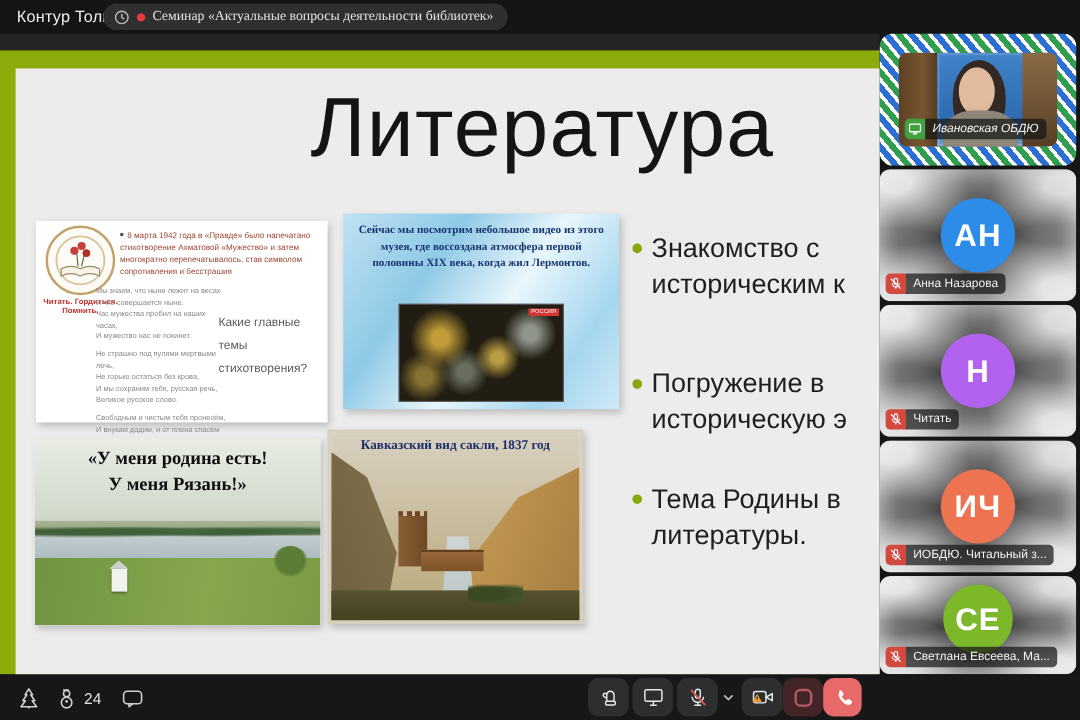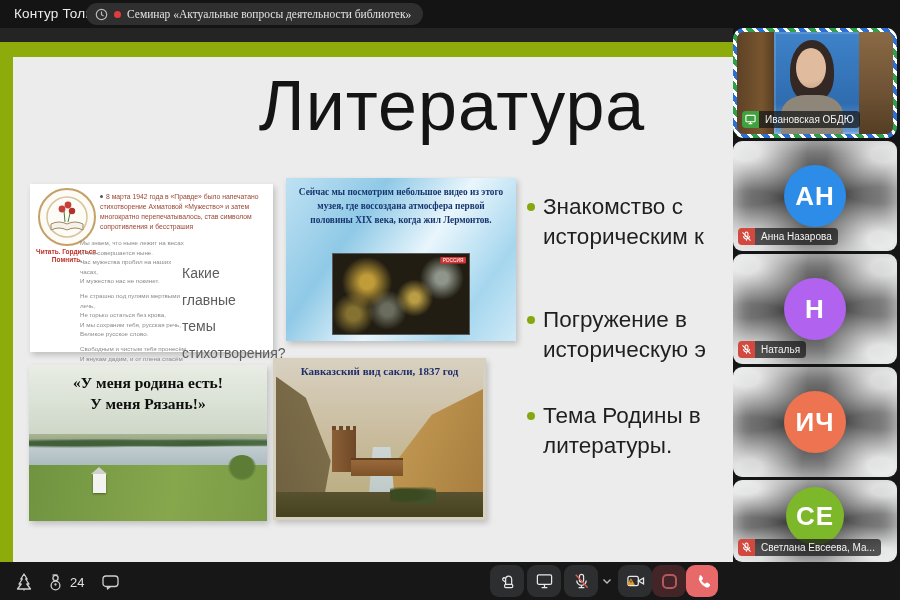--- a/index.html
+++ b/index.html
@@ -30,21 +30,21 @@
   
   .poem-box { left:17px; top:127px; width:243px; height:168px; }
   .logo-wrap { position:absolute; left:5px; top:4px; width:64px; }
   .logo-circle { width:58px; height:58px; border-radius:50%; border:2px solid #c3a169; background:#fdfbf6;
                  margin:0 auto; display:flex; align-items:center; justify-content:center; }
   .logo-cap { text-align:center; color:#c03028; font-weight:bold; font-size:6.5px; line-height:1.3; margin-top:2px; }
   .poem-intro { position:absolute; left:70px; top:8px; width:166px; font-size:6.8px; line-height:1.45; color:#9c4632; }
   .poem-intro .dot { display:inline-block; width:3px; height:3px; background:#555; border-radius:50%; margin:0 3px 1px 0; }
   .stanzas { position:absolute; left:50px; top:54px; width:108px; font-size:6.2px; color:#8a8a8a; line-height:1.55; }
   .stanza { margin-bottom:5px; }
-  .poem-q { position:absolute; left:152px; top:76px; width:86px; font-size:14px; color:#5c5c5c; line-height:1.9; }
+  .poem-q { position:absolute; left:152px; top:76px; width:86px; font-size:10px; color:#5c5c5c; line-height:1.9; }
 
   
   .video-box { left:273px; top:121px; width:230px; height:163px;
                background:linear-gradient(125deg,#bfe1f3 0%,#8fc9e6 30%,#e9f6fc 55%,#a5d6ee 80%,#cfeaf7 100%); }
   .video-text { position:absolute; left:10px; top:8px; width:210px; text-align:center;
                 font-family:"Liberation Serif", serif; font-weight:bold; font-size:9.3px;
                 color:#16356e; line-height:1.5; }
   .video-thumb { position:absolute; left:47px; top:76px; width:136px; height:80px; background:
       radial-gradient(circle at 25% 35%, rgba(210,170,60,.9) 0 6%, rgba(210,170,60,0) 22%),
       radial-gradient(circle at 60% 55%, rgba(225,190,80,.8) 0 5%, rgba(225,190,80,0) 20%),
@@ -118,22 +118,22 @@
              display:flex; flex-direction:column; gap:3px; overflow:hidden; }
   .tile { position:relative; border-radius:9px; overflow:hidden; flex:0 0 110px;
           background:
            radial-gradient(ellipse at 8% 10%, rgba(255,255,255,.85) 0 6%, rgba(255,255,255,0) 38%),
            radial-gradient(ellipse at 92% 12%, rgba(255,255,255,.8) 0 6%, rgba(255,255,255,0) 36%),
            radial-gradient(ellipse at 10% 92%, rgba(255,255,255,.8) 0 6%, rgba(255,255,255,0) 36%),
            radial-gradient(ellipse at 90% 90%, rgba(255,255,255,.85) 0 6%, rgba(255,255,255,0) 38%),
            #3d3d3d;
           box-shadow:inset 0 0 16px 5px rgba(245,248,250,.55); }
   .tile-last { flex:0 0 82px; }
-  .stripe-wrap { flex:0 0 110px; border-radius:11px; padding:4px; background:
-      repeating-linear-gradient(50deg,#2f9e4f 0 5px,#ffffff 5px 8px,#2b6fd4 8px 13px,#ffffff 13px 16px); }
+  .stripe-wrap { flex:0 0 110px; border-radius:11px; padding:16px; background:
+      repeating-linear-gradient(50deg,#2f9e4f 0 5px,#ffffff 5px 8px,#2b6fd4 8px 13px,#ffffff 13px 16px); font-style: italic; }
   .video-tile { position:relative; width:100%; height:100%; border-radius:7px; overflow:hidden; background:#7a6a55; }
   .cam-wardrobe { position:absolute; left:0; top:0; width:26%; height:100%;
       background:linear-gradient(90deg,#5e4226,#77552f 60%,#4e3820); }
   .cam-poster { position:absolute; left:24%; top:0; width:56%; height:100%;
       background:linear-gradient(#3f83c9,#2f6cb0 70%,#6aa0d6);
       box-shadow:inset 0 0 0 2px rgba(255,255,255,.15); }
   .cam-shelf { position:absolute; right:0; top:0; width:22%; height:100%;
       background:linear-gradient(#8a6a45,#6e5234 60%,#543e24); }
   .cam-hair { position:absolute; left:34%; top:8%; width:44px; height:62px; border-radius:50% 50% 42% 42%;
       background:#332824; }
@@ -335,26 +335,36 @@
     <div class="tile">
       <div class="avatar" style="background: rgb(177, 99, 239);">Н</div>
       <div class="tile-label">
         <span class="tile-badge badge-mute">
           <svg width="11" height="11" viewBox="0 0 12 12" fill="none" stroke="#fff" stroke-width="1.1">
             <rect x="4.4" y="1" width="3.2" height="5.4" rx="1.6"></rect>
               <path d="M2.8 5.5 a3.2 3.2 0 0 0 6.4 0 M6 9 v1.6"></path>
               <line x1="1.6" y1="1.4" x2="10.4" y2="10.4"></line>
           </svg>
         </span>
-        <span class="tile-name">Наталья</span>
+        <span class="tile-name">Читать</span>
       </div>
     </div>
 
     <div class="tile">
       <div class="avatar" style="background: rgb(238, 115, 80);">ИЧ</div>
+      <div class="tile-label">
+        <span class="tile-badge badge-mute">
+          <svg width="11" height="11" viewBox="0 0 12 12" fill="none" stroke="#fff" stroke-width="1.1">
+            <rect x="4.4" y="1" width="3.2" height="5.4" rx="1.6"></rect>
+              <path d="M2.8 5.5 a3.2 3.2 0 0 0 6.4 0 M6 9 v1.6"></path>
+              <line x1="1.6" y1="1.4" x2="10.4" y2="10.4"></line>
+          </svg>
+        </span>
+        <span class="tile-name">ИОБДЮ. Читальный з...</span>
+      </div>
     </div>
 
     <div class="tile tile-last">
       <div class="avatar" style="background: rgb(125, 184, 42);">СЕ</div>
       <div class="tile-label">
         <span class="tile-badge badge-mute">
           <svg width="11" height="11" viewBox="0 0 12 12" fill="none" stroke="#fff" stroke-width="1.1">
             <rect x="4.4" y="1" width="3.2" height="5.4" rx="1.6"></rect>
               <path d="M2.8 5.5 a3.2 3.2 0 0 0 6.4 0 M6 9 v1.6"></path>
               <line x1="1.6" y1="1.4" x2="10.4" y2="10.4"></line>

